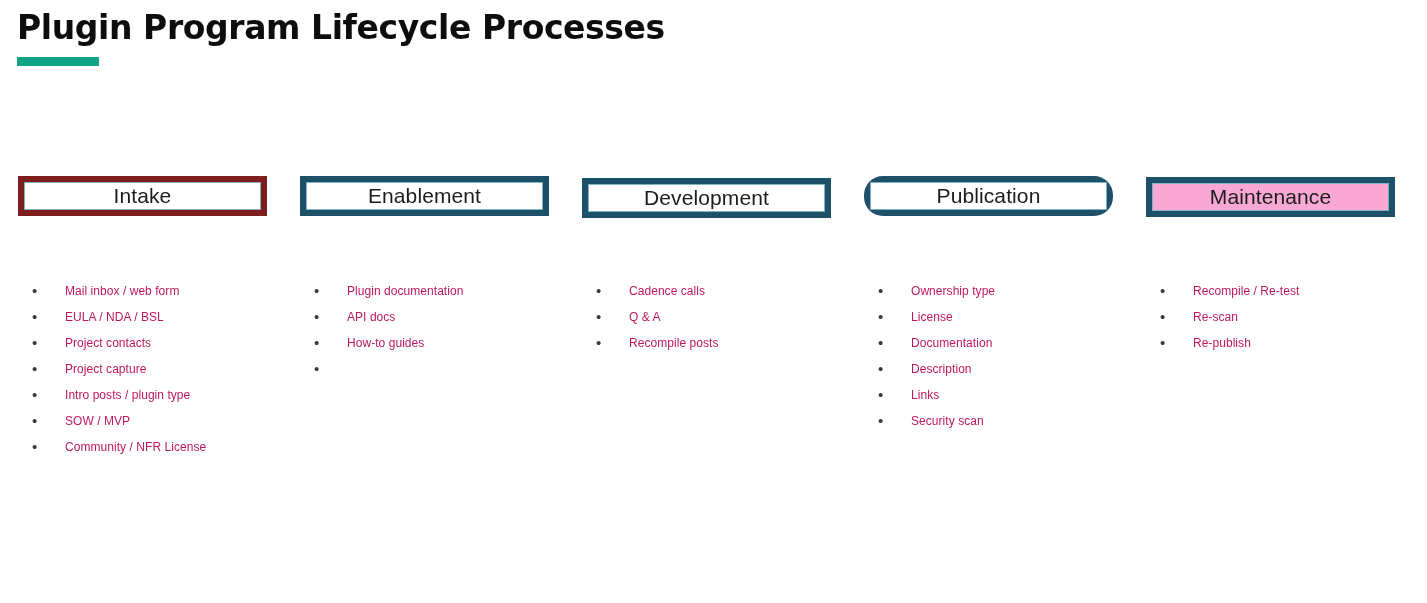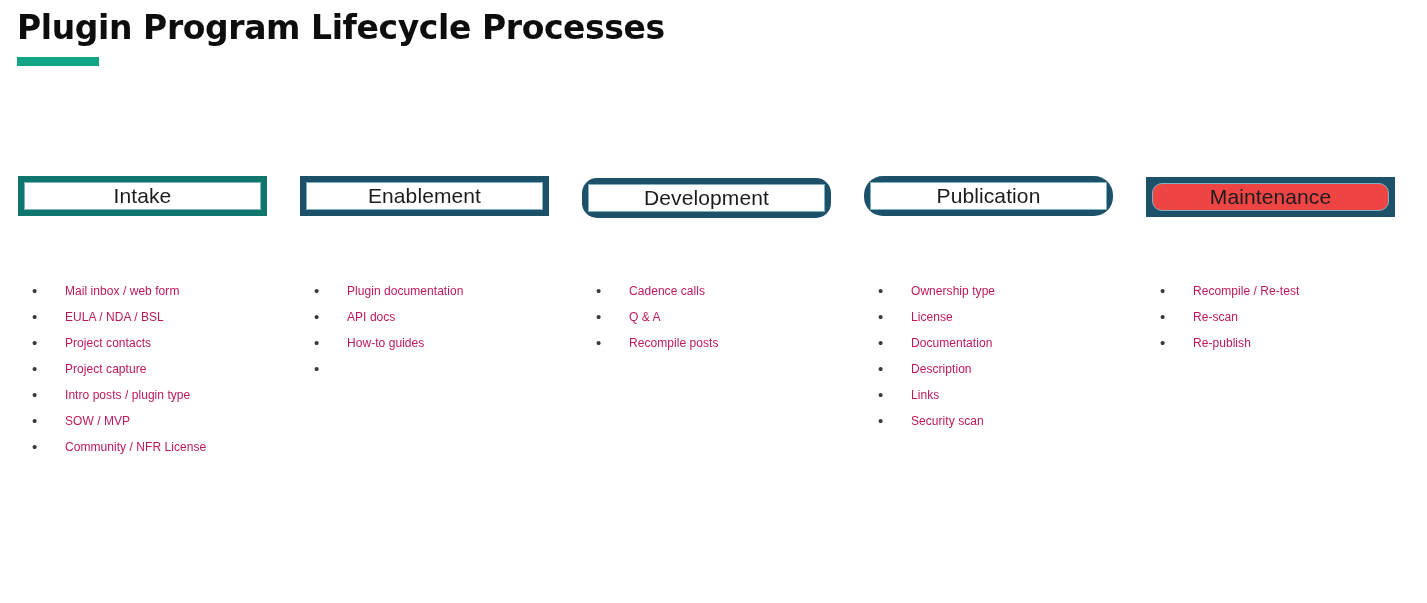--- a/index.html
+++ b/index.html
@@ -136,21 +136,21 @@
 <body>
 
 <div class="title-block">
   <h1 class="page-title">Plugin Program Lifecycle Processes</h1>
   <div class="title-accent" style="background: rgb(18, 164, 132);"></div>
 </div>
 
 <div class="stages">
 
   <div class="stage stage-0">
-    <div class="stage-header" style="background: #0f766e;">
+    <div class="stage-header" style="background: #7f1d1d;">
       <div class="stage-header-inner" style="border-color: rgb(127, 179, 196); background: rgb(255, 255, 255);">
         <span class="stage-header-label">Intake</span>
       </div>
     </div>
     <ul class="stage-list">
       <li class="stage-item">
         <span class="stage-bullet">•</span>
         <span class="stage-item-label">Mail inbox / web form</span>
       </li>
       <li class="stage-item">
@@ -199,21 +199,21 @@
         <span class="stage-bullet">•</span>
         <span class="stage-item-label">How-to guides</span>
       </li>
       <li class="stage-item">
         <span class="stage-bullet">•</span>
       </li>
     </ul>
   </div>
 
   <div class="stage stage-2">
-    <div class="stage-header" style="background: rgb(29, 81, 105); border-radius: 15px;">
+    <div class="stage-header" style="background: rgb(29, 81, 105);">
       <div class="stage-header-inner" style="border-color: rgb(127, 179, 196); background: rgb(255, 255, 255);">
         <span class="stage-header-label">Development</span>
       </div>
     </div>
     <ul class="stage-list">
       <li class="stage-item">
         <span class="stage-bullet">•</span>
         <span class="stage-item-label">Cadence calls</span>
       </li>
       <li class="stage-item">
@@ -256,21 +256,21 @@
       </li>
       <li class="stage-item">
         <span class="stage-bullet">•</span>
         <span class="stage-item-label">Security scan</span>
       </li>
     </ul>
   </div>
 
   <div class="stage stage-4">
     <div class="stage-header" style="background: rgb(29, 81, 105);">
-      <div class="stage-header-inner" style="border-color: rgb(127, 179, 196); background: #ef4444; border-radius: 10px;">
+      <div class="stage-header-inner" style="border-color: rgb(127, 179, 196); background: #f9a8d4;">
         <span class="stage-header-label">Maintenance</span>
       </div>
     </div>
     <ul class="stage-list">
       <li class="stage-item">
         <span class="stage-bullet">•</span>
         <span class="stage-item-label">Recompile / Re-test</span>
       </li>
       <li class="stage-item">
         <span class="stage-bullet">•</span>

